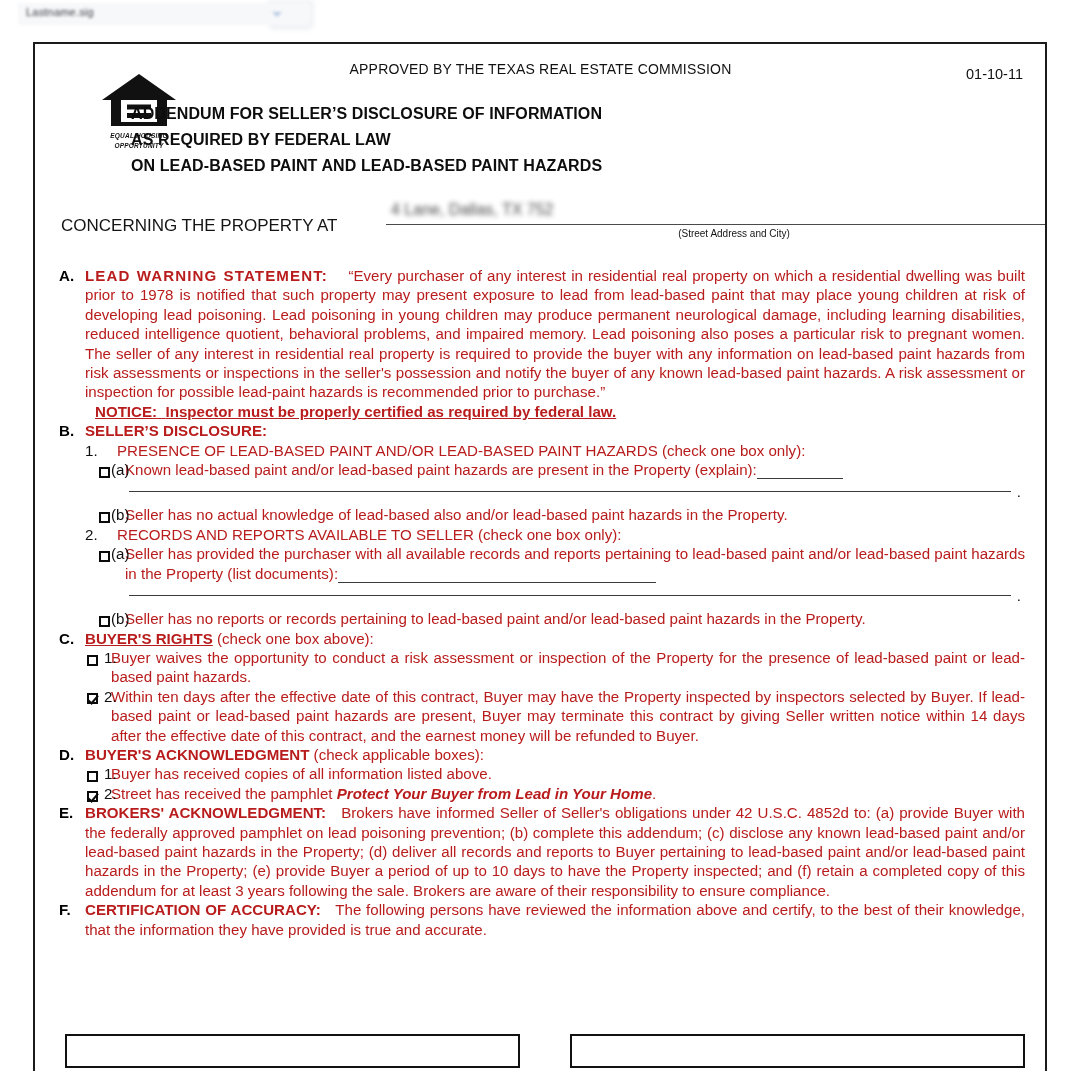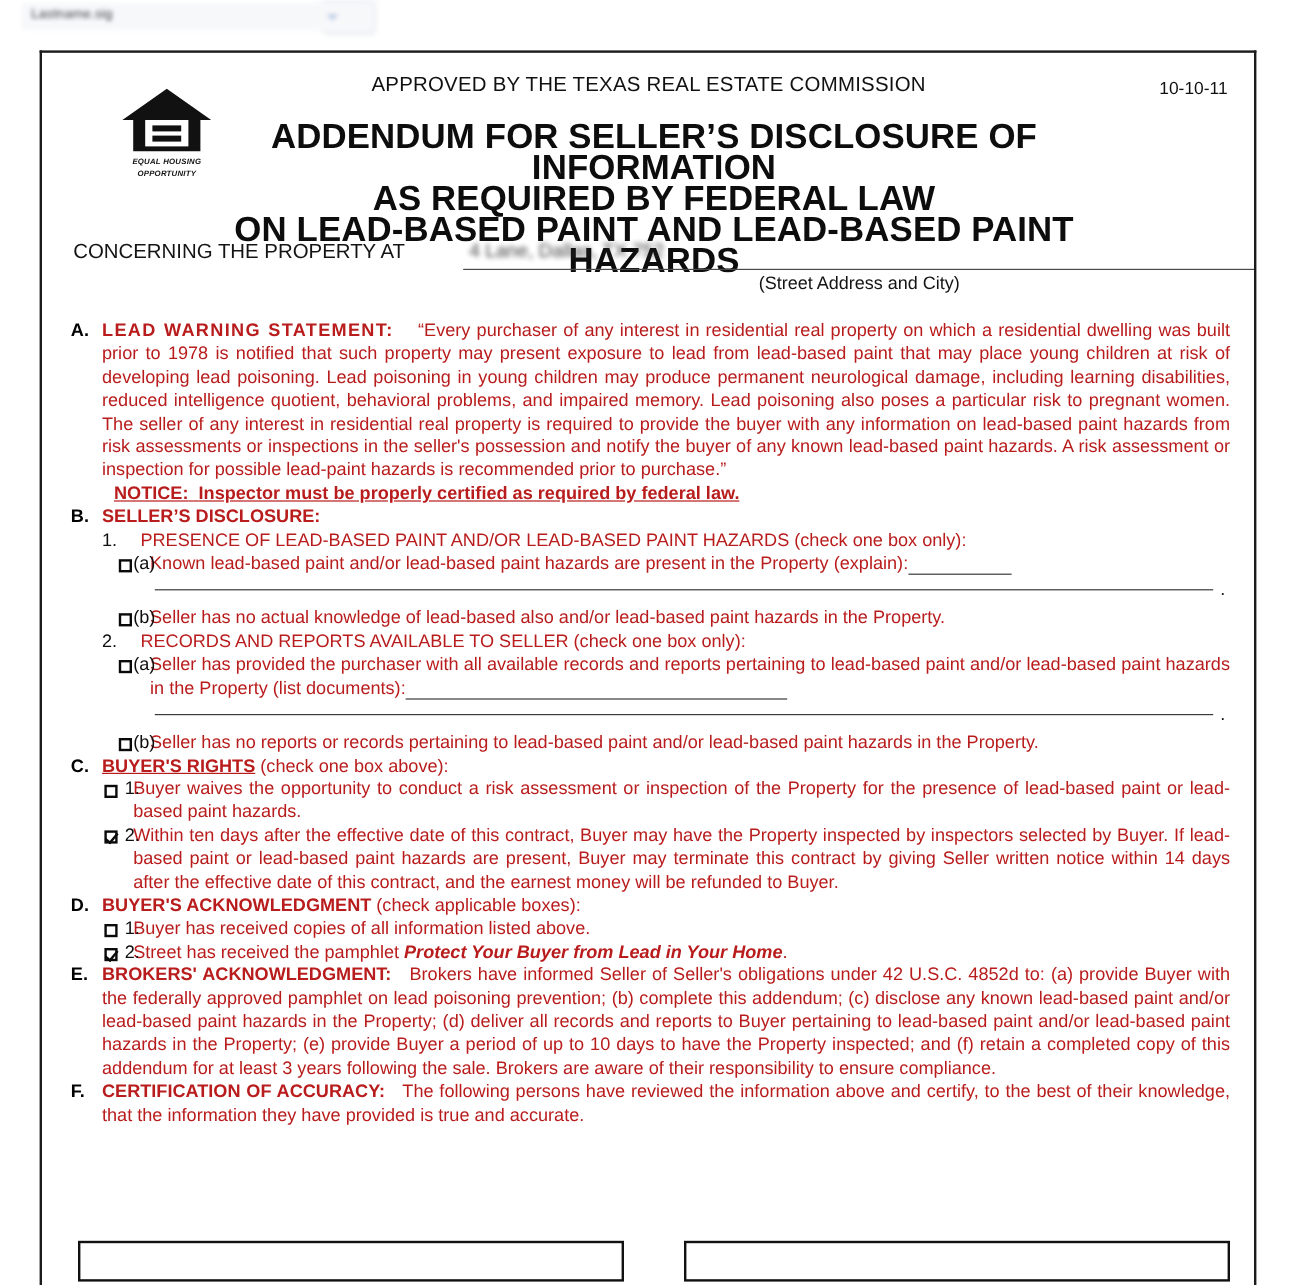--- a/index.html
+++ b/index.html
@@ -69,21 +69,21 @@
     border-bottom: none;
     overflow: hidden;
   }
 
   
   .hdr-approved {
     position: absolute;
     left: 0; top: 17px;
     width: 1011px;
     text-align: center;
-    font-size: 17px;
+    font-size: 14px;
     color: #111;
     letter-spacing: .2px;
   }
   .hdr-date {
     position: absolute;
     right: 22px; top: 22px;
     font-size: 14.5px;
     color: #111;
   }
   .logo {
@@ -102,38 +102,38 @@
     font-style: italic;
     line-height: 10px;
     color: #111;
     letter-spacing: .2px;
   }
 
   .hdr-title {
     position: absolute;
     left: 96px; top: 57px;
     width: 828px;
-    text-align: center;
-    font-size: 29px;
+    text-align: left;
+    font-size: 16px;
     font-weight: bold;
     line-height: 26px;
     color: #0d0d0d;
     letter-spacing: .1px;
   }
 
   
   .concerning {
     position: absolute;
     left: 26px; top: 155px;
     width: 970px;
     height: 30px;
   }
   .concerning-label {
     position: absolute;
-    left: 0; top: 1px;
+    left: 0; top: 17px;
     font-size: 17px;
     color: #141414;
     white-space: nowrap;
   }
   .addr-rule {
     position: absolute;
     left: 325px; top: 25px;
     width: 660px;
     border-bottom: 1.3px solid #4a4a4a;
   }
@@ -142,24 +142,24 @@
     left: 330px; top: 2px;
     width: 250px; height: 22px;
     font-size: 16px;
     color: #2a2a2a;
     white-space: nowrap;
     filter: blur(2.4px);
     opacity: .85;
   }
   .street-city {
     position: absolute;
-    left: 325px; top: 29px;
+    left: 343px; top: 29px;
     width: 660px;
     text-align: center;
-    font-size: 15px;
+    font-size: 10px;
     color: #141414;
   }
 
   
   .body {
     position: absolute;
     left: 24px; top: 222px;
     width: 966px;
   }
   .para {
@@ -288,21 +288,21 @@
     <div class="chrome-tabshadow"></div>
     <div class="chrome-pill"></div>
     <div class="chrome-pill-text">Lastname.sig</div>
     <div class="chrome-caret"></div>
   </div>
 
   <div class="page">
 
     <div class="hdr-approved">APPROVED BY THE TEXAS REAL ESTATE COMMISSION</div>
 
-    <div class="hdr-date">10-10-11</div>
+    <div class="hdr-date">01-10-11</div>
 
     <div class="logo">
       <svg width="84" height="62" viewBox="0 0 84 62">
         <polygon points="42,4 79,30 70,30 70,56 14,56 14,30 5,30" fill="#111"></polygon>
         <rect x="24" y="30" width="36" height="22" fill="#fff"></rect>
         <rect x="30" y="34.5" width="24" height="5" fill="#111"></rect>
         <rect x="30" y="43" width="24" height="5" fill="#111"></rect>
       </svg>
       <div class="logo-cap">
         <div>EQUAL HOUSING</div>

